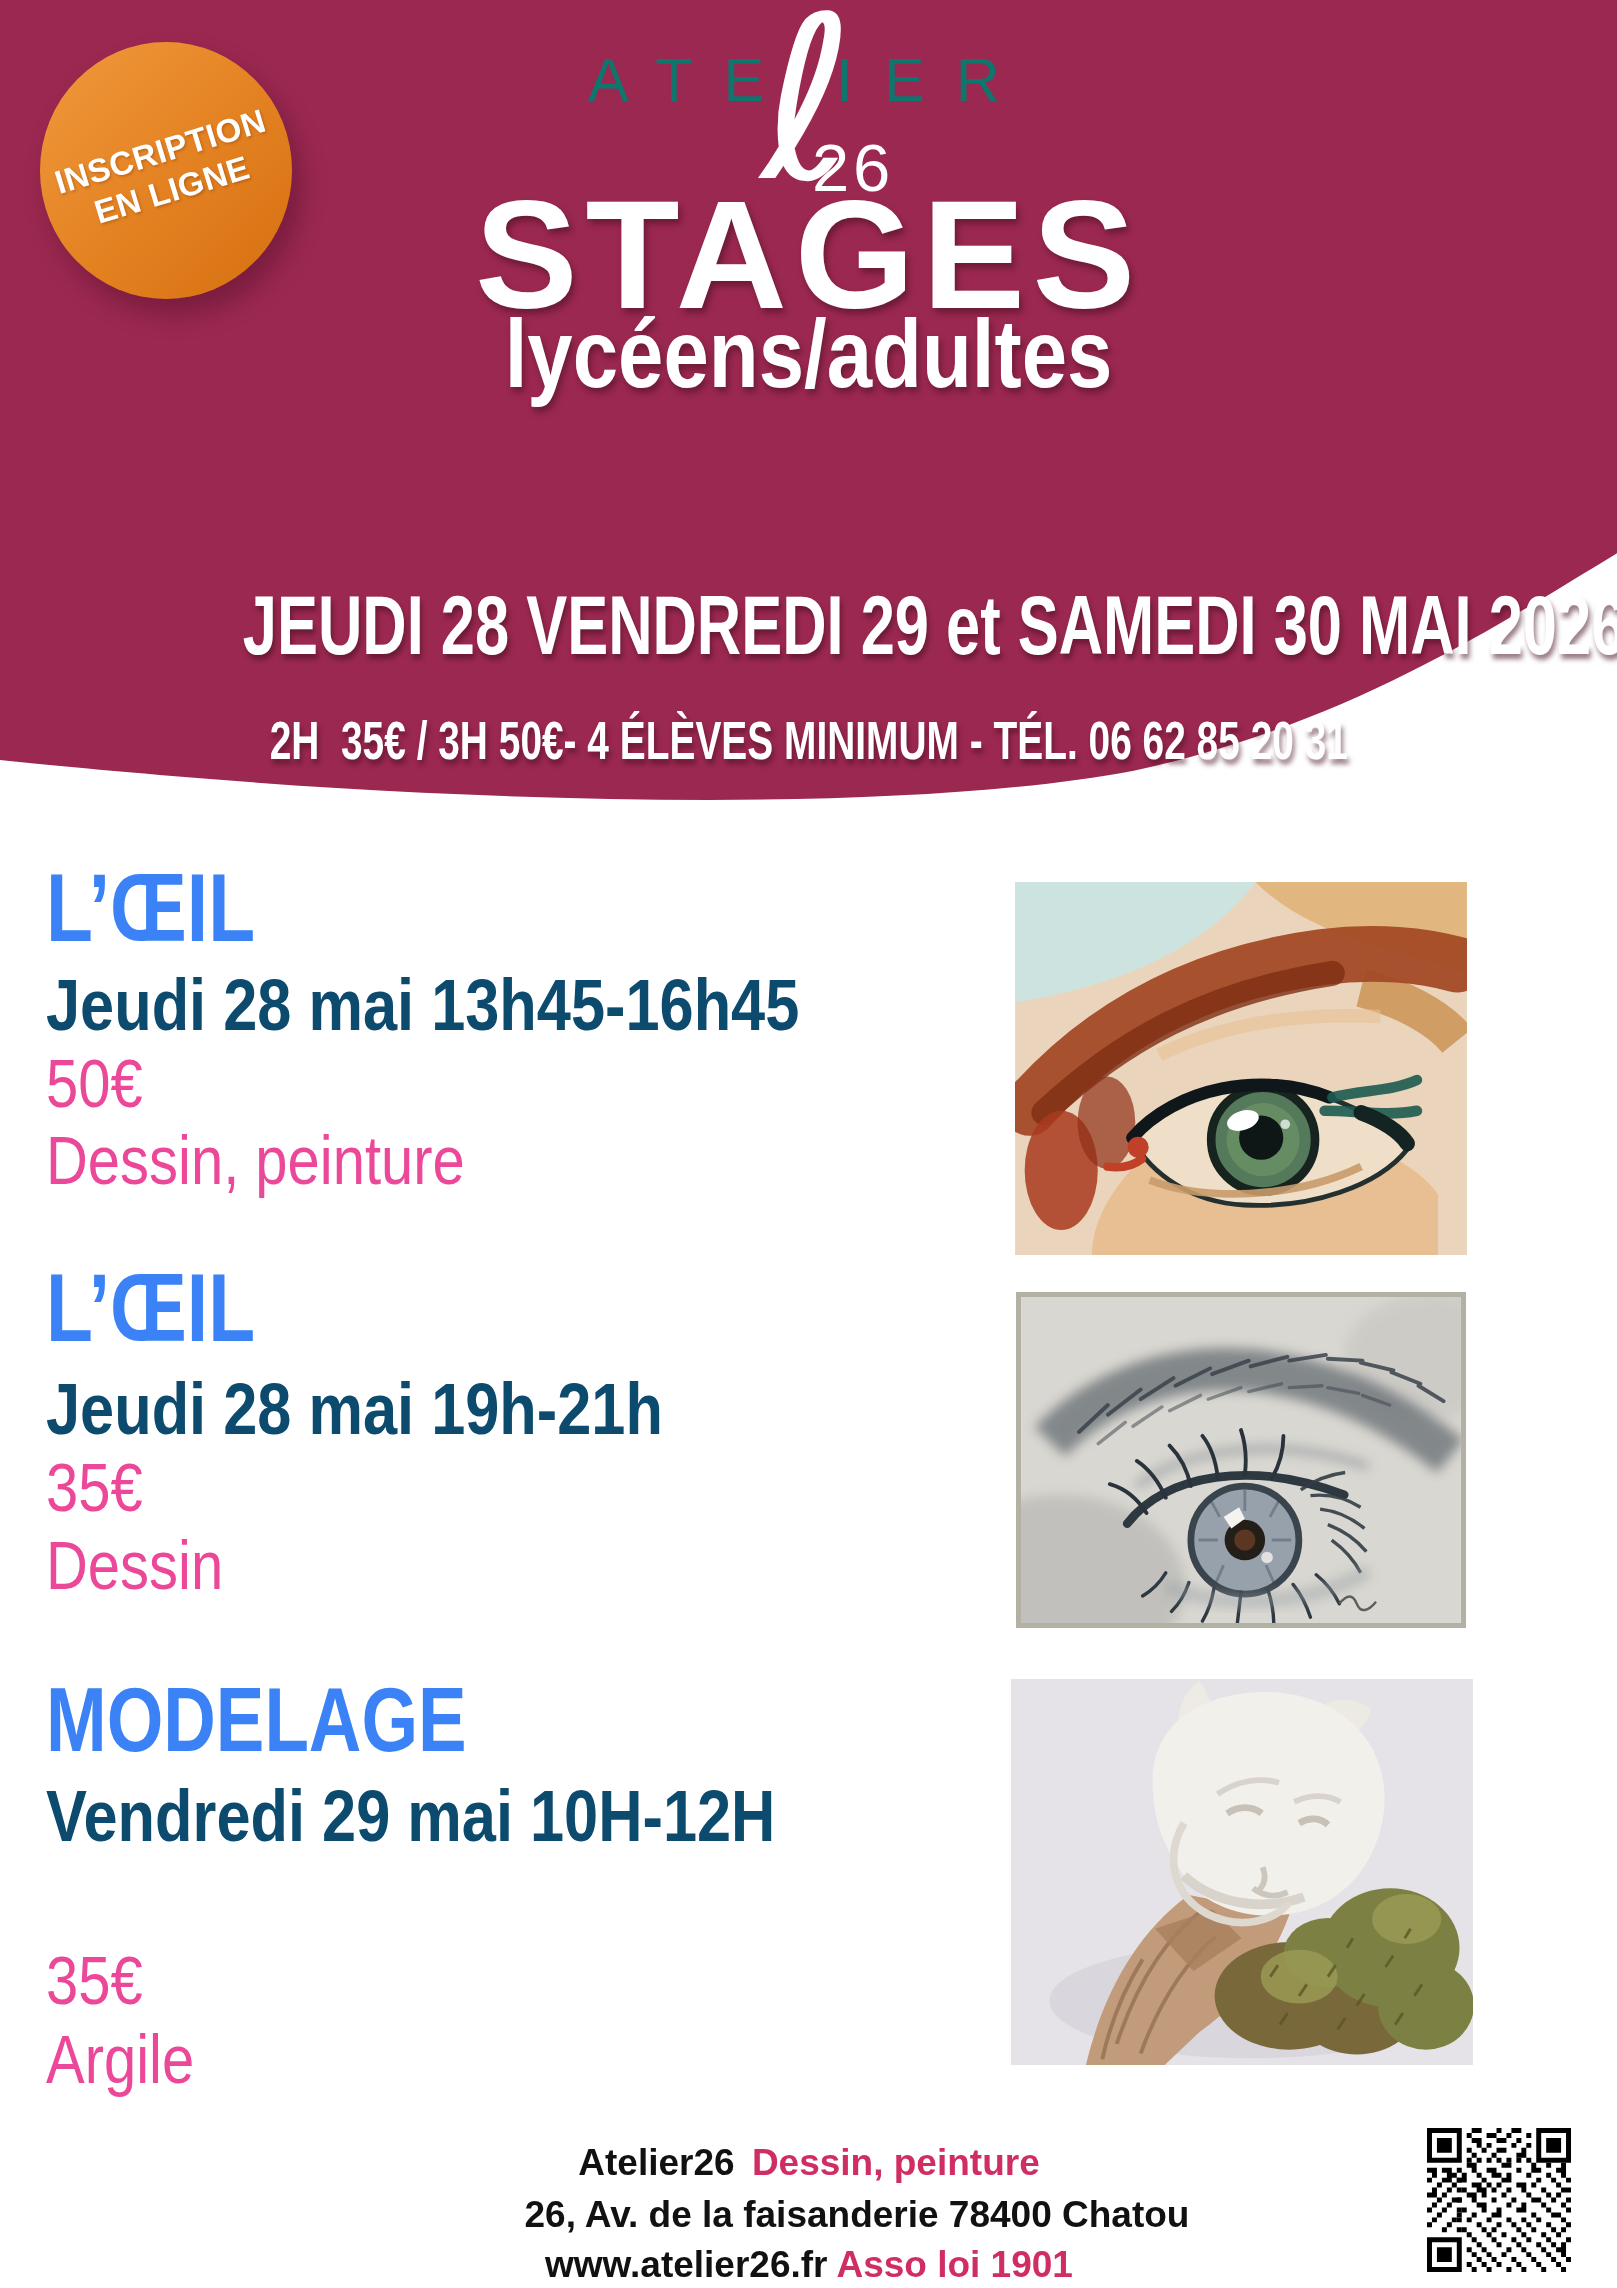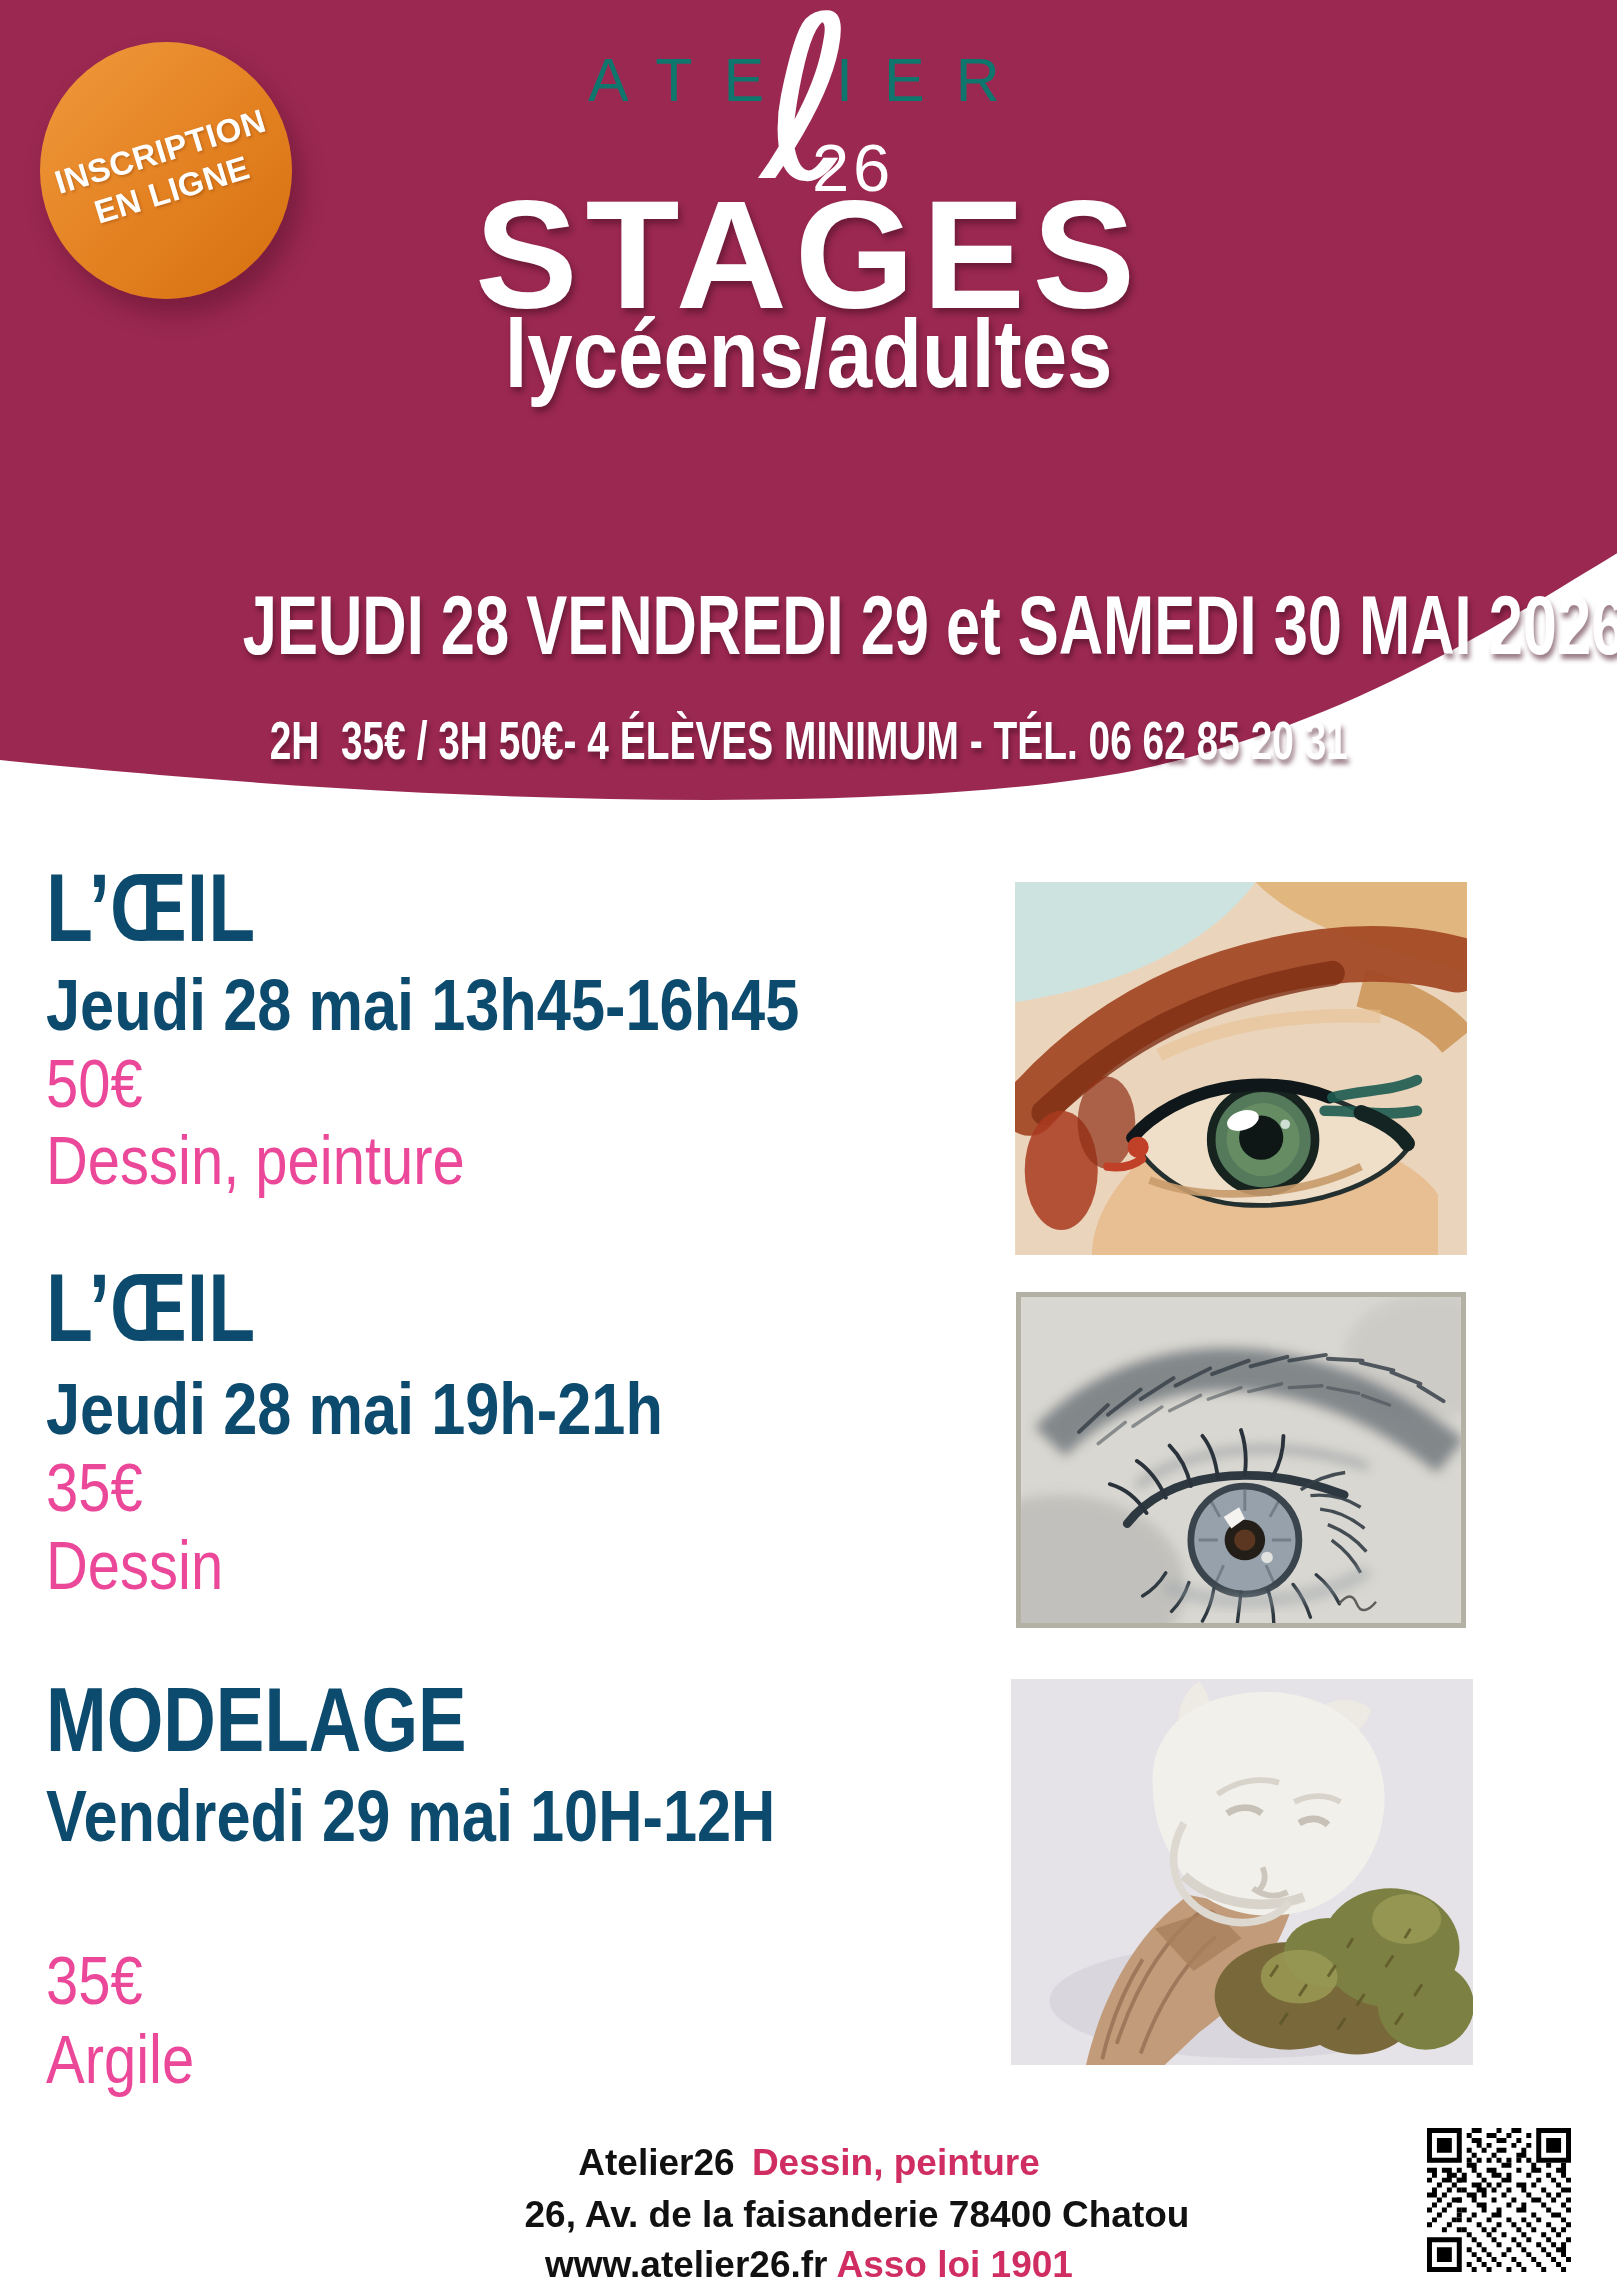--- a/index.html
+++ b/index.html
@@ -30,21 +30,21 @@
           font-family:"DejaVu Sans",sans-serif;font-style:italic;font-weight:400;}
   .logo-26{position:absolute;left:812px;top:134px;color:#fff;font-size:67px;font-weight:400;
            letter-spacing:3.8px;line-height:1;}
 
   .title{top:178px;font-size:154px;font-weight:800;letter-spacing:7.7px;line-height:1;padding-right:183px;}
   .subtitle{top:306px;font-size:96px;font-weight:700;line-height:1;padding-right:115px;}
   .dates{top:584px;font-size:83px;font-weight:600;line-height:1;padding-right:115px;}
   .info{top:713px;font-size:54px;font-weight:600;line-height:1;padding-right:115px;}
 
   
-  .sec-title{position:absolute;left:46px;color:#0c4a6e;font-weight:700;font-size:96px;line-height:1;}
+  .sec-title{position:absolute;left:46px;color:#3b82f6;font-weight:700;font-size:96px;line-height:1;}
   .sec-date{position:absolute;left:46px;color:#0c4a6e;font-weight:700;font-size:73px;line-height:1;}
   .sec-text{position:absolute;left:46px;color:#ec4899;font-weight:400;font-size:69px;line-height:1;}
 
   .ill{position:absolute;overflow:hidden;}
   .ill svg{display:block;width:100%;height:100%;}
   #ill2{border:5.8px solid #B3B1A4;box-sizing:border-box;}
 
   
   .fline{position:absolute;left:0;width:1618px;text-align:center;font-size:37px;font-weight:700;color:#111;line-height:1;}
   .accent{color:#D02E62;}

